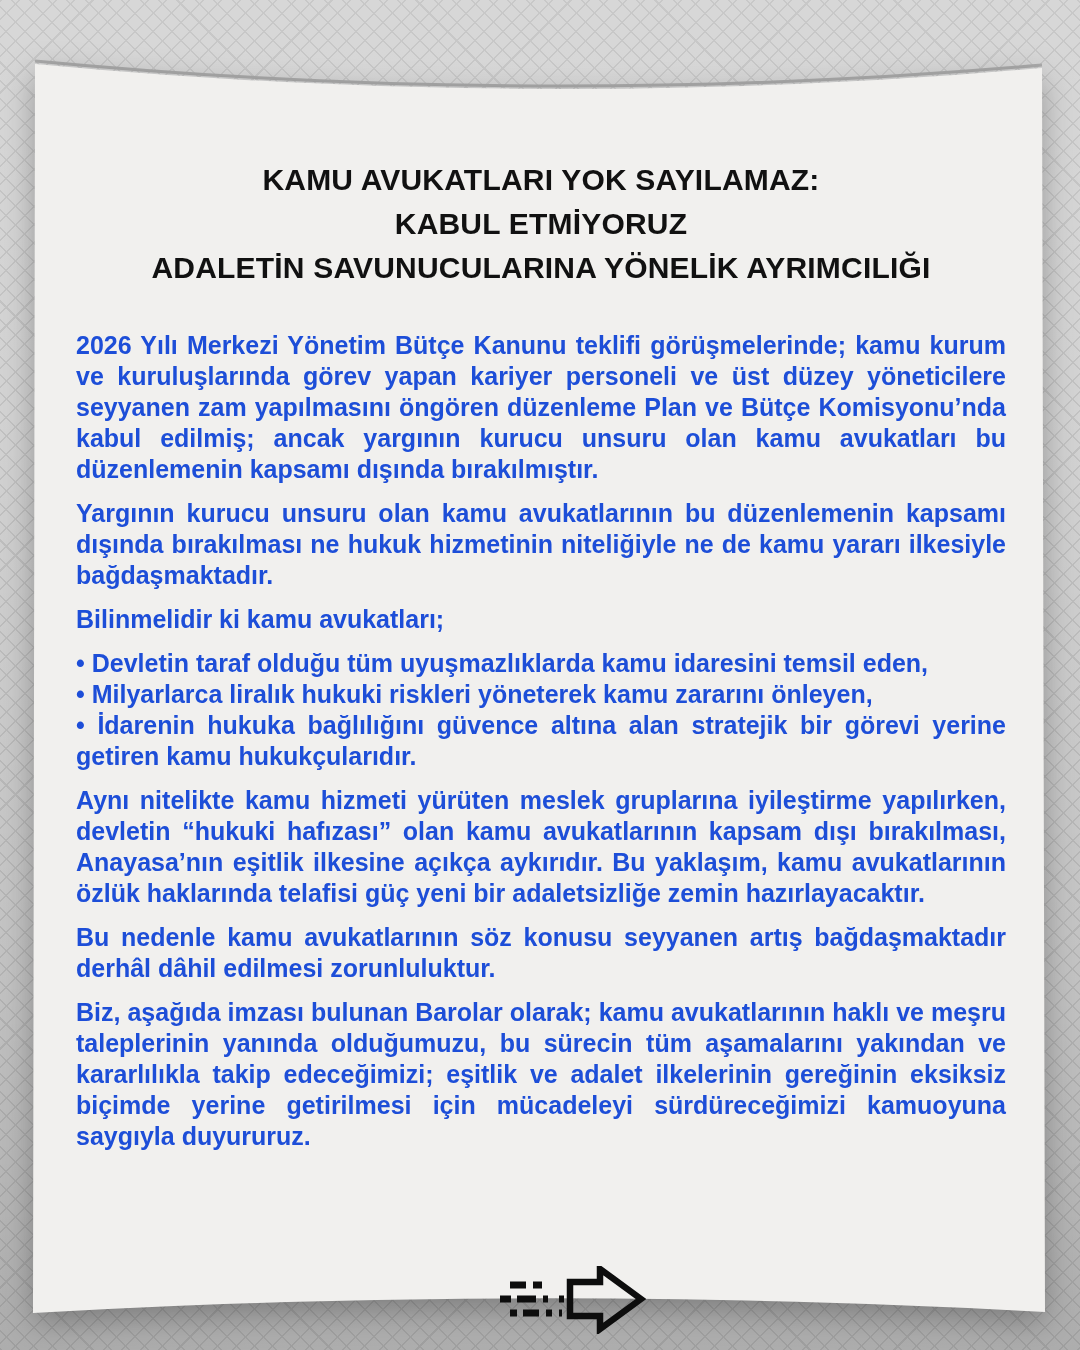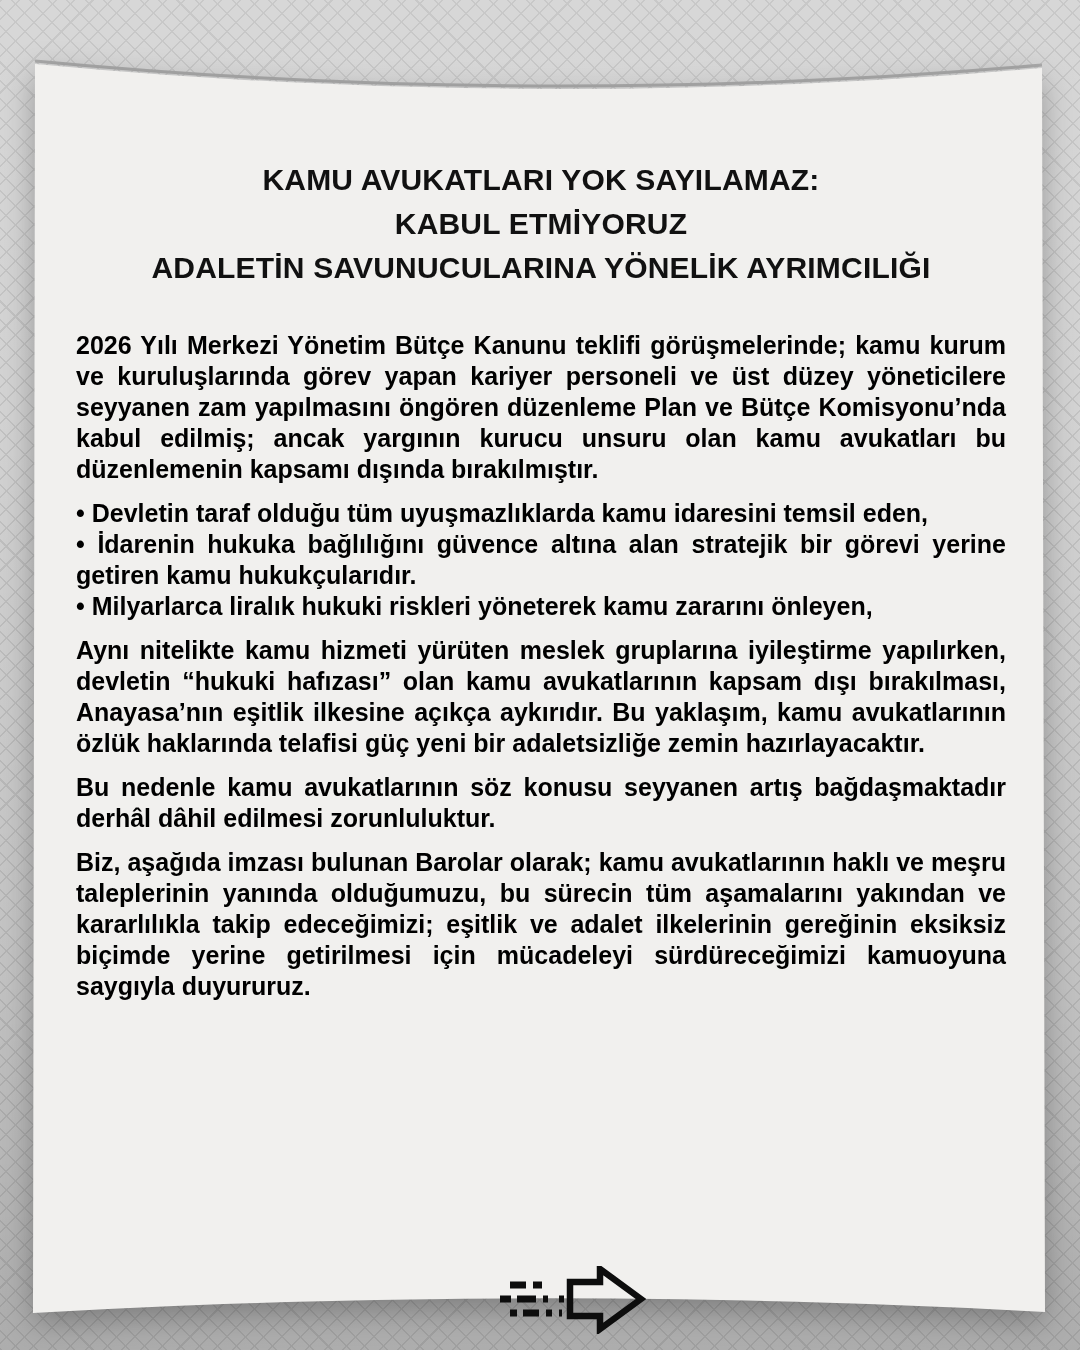--- a/index.html
+++ b/index.html
@@ -50,21 +50,21 @@
   .title-line {
     white-space: nowrap;
   }
   .para {
     margin: 0 0 13px 0;
     font-size: 25px;
     line-height: 31px;
     font-weight: bold;
     text-align: justify;
     text-justify: inter-word;
-    color: #000000;
+    color: #1d4ed8;
   }
   .bullet-group {
     margin: 4px 0 13px 0;
   }
   .bullet-group .para {
     margin: 0;
   }
   .para:last-child {
     margin-bottom: 0;
   }
@@ -87,25 +87,27 @@
 </svg>
 
 <div class="content">
   <h1 class="title">
     <span class="title-line">KAMU AVUKATLARI YOK SAYILAMAZ:</span>
     <span class="title-line">KABUL ETMİYORUZ</span>
     <span class="title-line">ADALETİN SAVUNUCULARINA YÖNELİK AYRIMCILIĞI</span>
   </h1>
 
   <p class="para">2026 Yılı Merkezi Yönetim Bütçe Kanunu teklifi görüşmelerinde; kamu kurum ve kuruluşlarında görev yapan kariyer personeli ve üst düzey yöneticilere seyyanen zam yapılmasını öngören düzenleme Plan ve Bütçe Komisyonu’nda kabul edilmiş; ancak yargının kurucu unsuru olan kamu avukatları bu düzenlemenin kapsamı dışında bırakılmıştır.</p>
+  <p class="para">Yargının kurucu unsuru olan kamu avukatlarının bu düzenlemenin kapsamı dışında bırakılması ne hukuk hizmetinin niteliğiyle ne de kamu yararı ilkesiyle bağdaşmaktadır.</p>
+  <p class="para">Bilinmelidir ki kamu avukatları;</p>
 
   <div class="bullet-group">
     <p class="para">• Devletin taraf olduğu tüm uyuşmazlıklarda kamu idaresini temsil eden,</p>
+    <p class="para">• Milyarlarca liralık hukuki riskleri yöneterek kamu zararını önleyen,</p>
     <p class="para">• İdarenin hukuka bağlılığını güvence altına alan stratejik bir görevi yerine getiren kamu hukukçularıdır.</p>
-    <p class="para">• Milyarlarca liralık hukuki riskleri yöneterek kamu zararını önleyen,</p>
   </div>
 
   <p class="para">Aynı nitelikte kamu hizmeti yürüten meslek gruplarına iyileştirme yapılırken, devletin “hukuki hafızası” olan kamu avukatlarının kapsam dışı bırakılması, Anayasa’nın eşitlik ilkesine açıkça aykırıdır. Bu yaklaşım, kamu avukatlarının özlük haklarında telafisi güç yeni bir adaletsizliğe zemin hazırlayacaktır.</p>
   <p class="para">Bu nedenle kamu avukatlarının söz konusu seyyanen artış bağdaşmaktadır derhâl dâhil edilmesi zorunluluktur.</p>
   <p class="para">Biz, aşağıda imzası bulunan Barolar olarak; kamu avukatlarının haklı ve meşru taleplerinin yanında olduğumuzu, bu sürecin tüm aşamalarını yakından ve kararlılıkla takip edeceğimizi; eşitlik ve adalet ilkelerinin gereğinin eksiksiz biçimde yerine getirilmesi için mücadeleyi sürdüreceğimizi kamuoyuna saygıyla duyururuz.</p>
 </div>
 
 <svg class="footer-arrow" viewBox="0 0 152 68" aria-hidden="true">
   <g stroke="#0d0d0d" stroke-width="7" fill="none">
     <line x1="16" y1="19" x2="68" y2="19" stroke-dasharray="16 7 9 20"></line>

